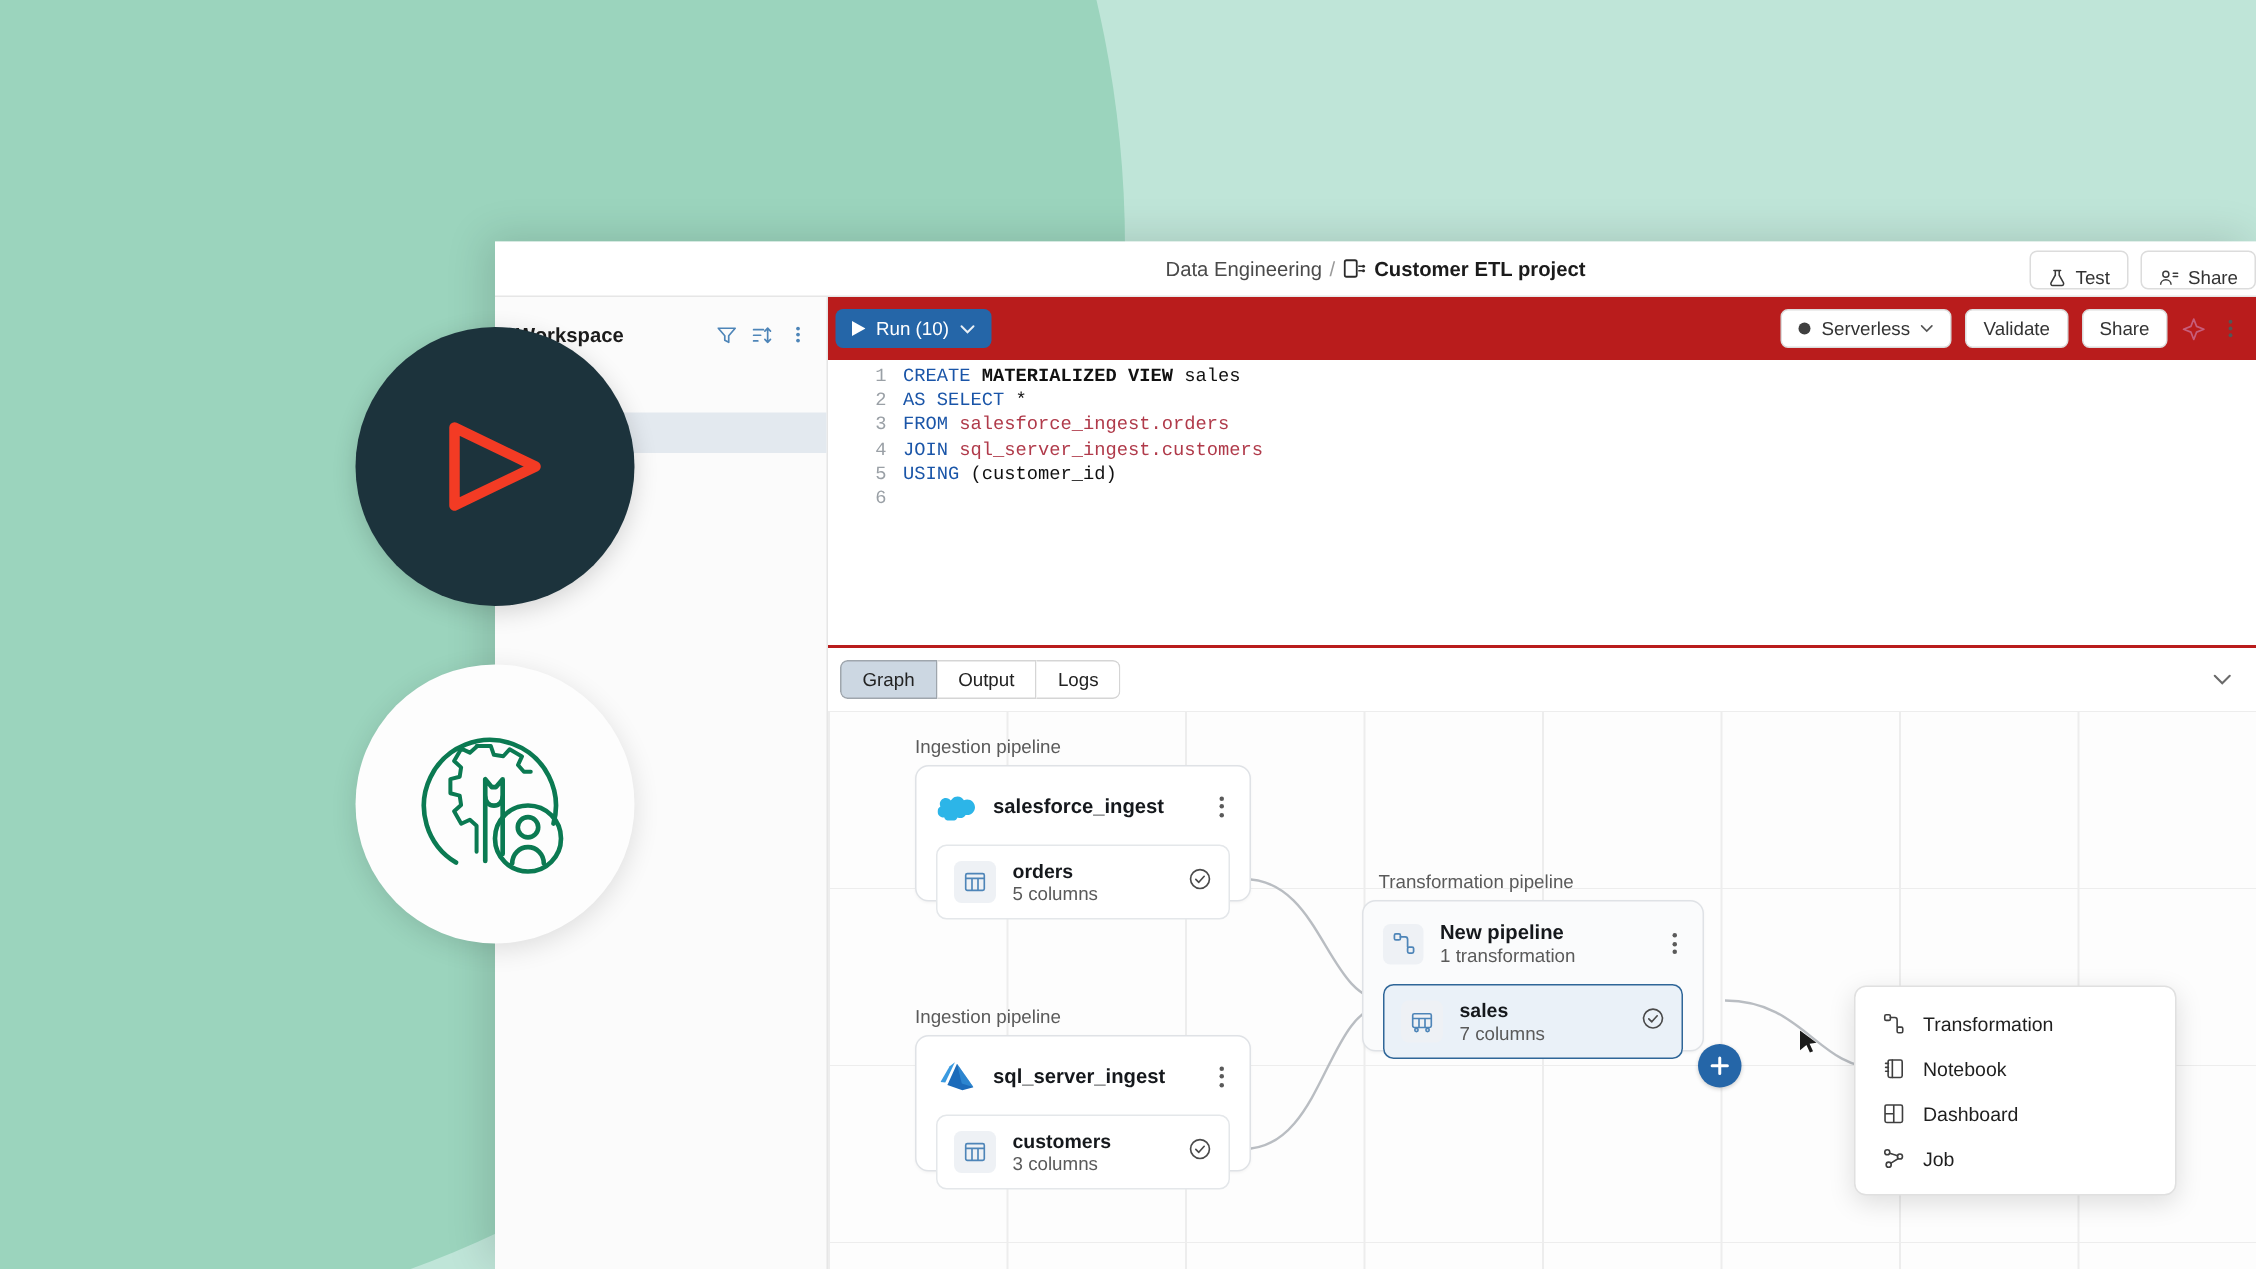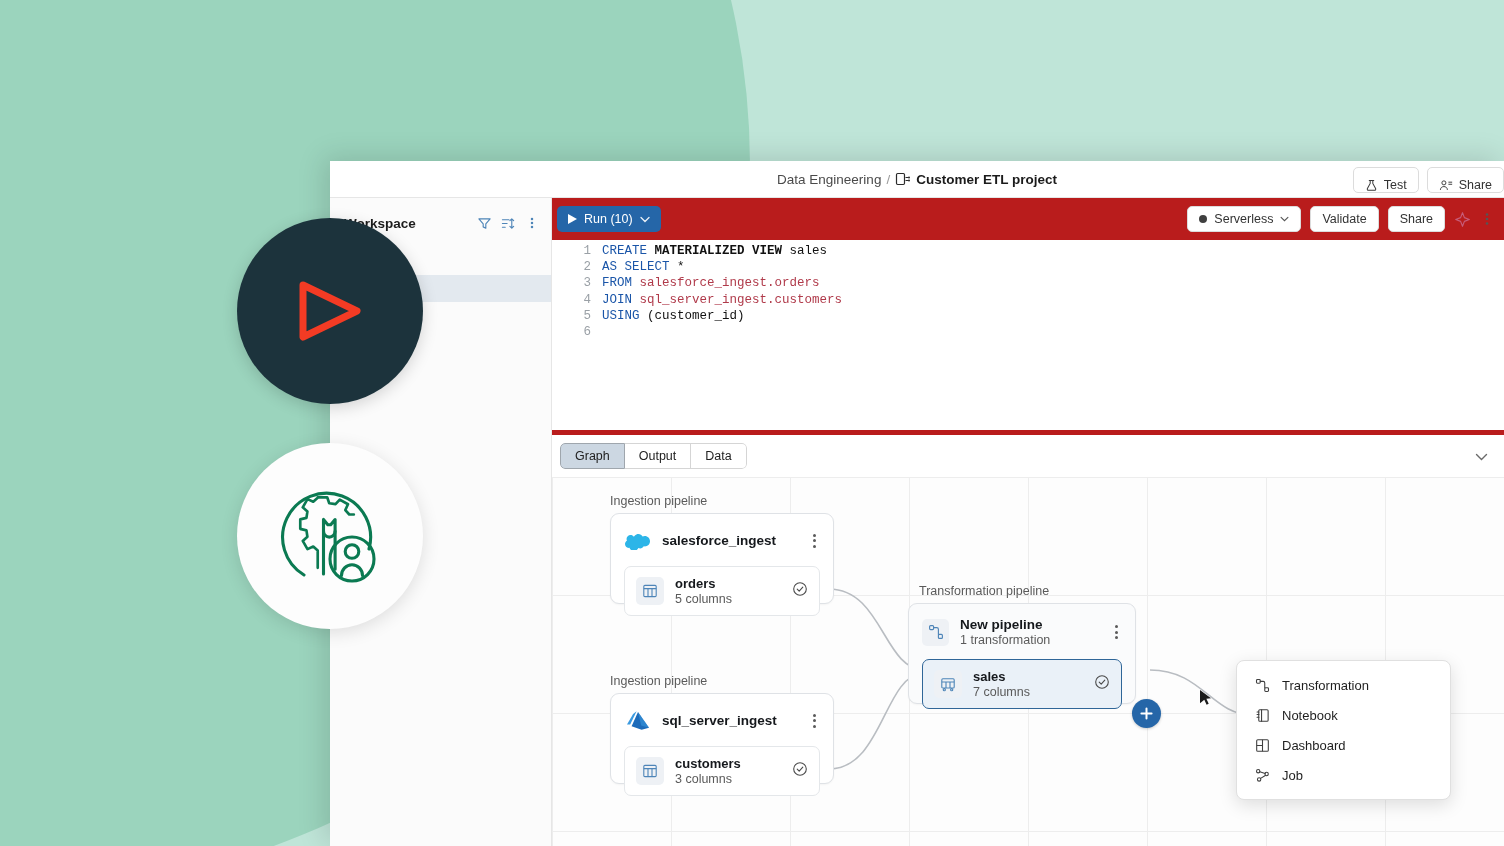--- a/index.html
+++ b/index.html
@@ -100,21 +100,21 @@
   
   #code-area { flex:0 0 190px; background:#fff; padding:3px 0 0 0; overflow:hidden; }
   .code-line { display:flex; font-family:"Liberation Mono", monospace; font-size:12.5px; line-height:16.2px; }
   .ln { width:50px; text-align:right; padding-right:11px; color:#9aa0a6; }
   .kw  { color:#1a55a8; }
   .kwb { color:#111; font-weight:bold; }
   .tblref { color:#b03a4a; }
   .plain { color:#111; }
 
   
-  #graph-panel { flex:1; border-top:5px solid #b91c1c; display:flex; flex-direction:column; background:#fff; min-height:0; }
+  #graph-panel { flex:1; border-top:2px solid #b91c1c; display:flex; flex-direction:column; background:#fff; min-height:0; }
   #graph-tabs { height:42px; display:flex; align-items:center; padding:0 10px 0 8px; }
   .seg-group { display:flex; border-radius:5px; overflow:hidden; }
   .seg {
     height:26px; padding:0 14px; display:flex; align-items:center;
     font-size:12.5px; color:#222; background:#fff;
     border:1px solid #d5d5d5; border-left:none;
   }
   .seg:first-child { border-left:1px solid #9fa6ad; border-radius:5px 0 0 5px; }
   .seg:last-child { border-radius:0 5px 5px 0; }
   .seg.active { background:#ccd7e2; border-color:#9fa6ad; font-weight:normal; }
@@ -343,21 +343,21 @@
       <div id="graph-panel">
         <div id="graph-tabs">
           <div class="seg-group">
             <div class="seg active">
               <span>Graph</span>
             </div>
             <div class="seg">
               <span>Output</span>
             </div>
             <div class="seg">
-              <span>Data</span>
+              <span>Logs</span>
             </div>
           </div>
           <span id="collapse-chevron">
             <svg width="13" height="8" viewBox="0 0 13 8" fill="none" stroke="#6a6a6a" stroke-width="1.4">
                 <path d="M1.5 1.5l5 5 5-5" stroke-linecap="round"></path>
               </svg>
           </span>
         </div>
 
         <div id="graph-canvas">

